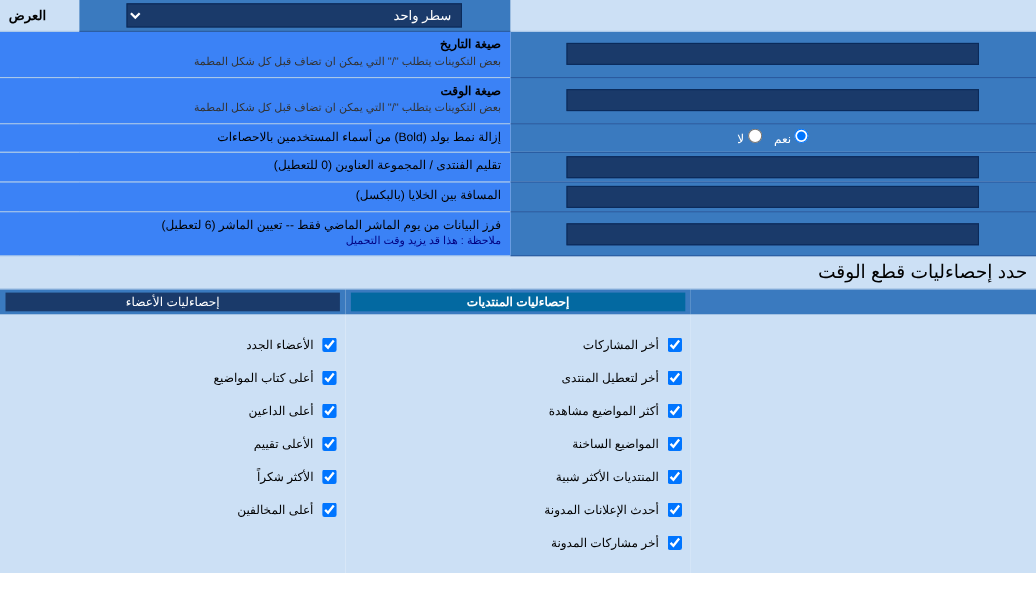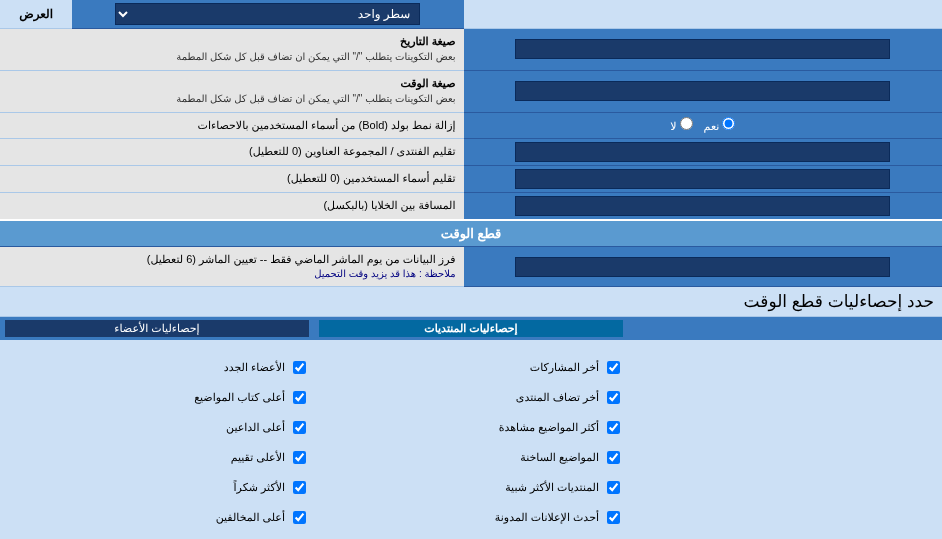--- a/index.html
+++ b/index.html
@@ -10,21 +10,21 @@
       font-size: 12px;
       color: #000;
     }
 
     .main-table {
       width: 100%;
       border-collapse: collapse;
     }
 
     .row-label {
-      background: #e5e5e5;
+      background: #3b82f6;
       color: #000;
       padding: 5px 8px;
       text-align: right;
       vertical-align: middle;
       width: 55%;
       border-bottom: 1px solid #aac8e8;
       font-size: 11px;
       line-height: 1.4;
     }
 
@@ -88,21 +88,21 @@
 
     <tr>
       <td class="row-label" style="background:#cce0f5; width:55%;"></td>
       <td class="row-input" style="background:#3a7abf; width:45%;">
         <select style="background:#1a3a6a;color:#fff;border:1px solid #0a2a5a;padding:2px 5px;width:80%;font-size:12px;direction:rtl;">
           <option>سطر واحد</option>
           <option>سطران</option>
           <option>ثلاثة أسطر</option>
         </select>
       </td>
-      <td class="row-label" style="background:#cce0f5; text-align:center; padding:4px 8px; font-weight:bold; font-size:12px;">العرض</td>
+      <td class="row-label" style="background:#cce0f5; text-align:left; padding:4px 8px; font-weight:bold; font-size:12px;">العرض</td>
     </tr>
 
     <tr>
       <td class="row-input">
         <input type="text" style="background: rgb(26, 58, 106); color: rgb(255, 255, 255); border: 1px solid rgb(10, 42, 90); padding: 2px 5px; width: 80%; text-align: center; font-size: 12px;">
       </td>
       <td class="row-label" colspan="2">
         <span style="font-weight:bold;display:block;">صيغة التاريخ</span>
         <span style="font-size:10px;color:#333;">بعض التكوينات يتطلب "/" التي يمكن ان تضاف قبل كل شكل المطمة</span>
       </td>
@@ -133,37 +133,28 @@
     </tr>
 
 
     <tr>
       <td class="row-input">
         <input type="text" style="background: rgb(26, 58, 106); color: rgb(255, 255, 255); border: 1px solid rgb(10, 42, 90); padding: 2px 5px; width: 80%; text-align: center; font-size: 12px;">
       </td>
       <td class="row-label" colspan="2">تقليم الفنتدى / المجموعة العناوين (0 للتعطيل)</td>
     </tr>
 
-    <tr>
-      <td class="row-input">
-        <input type="text" style="background: rgb(26, 58, 106); color: rgb(255, 255, 255); border: 1px solid rgb(10, 42, 90); padding: 2px 5px; width: 80%; text-align: center; font-size: 12px;">
-      </td>
-      <td class="row-label" colspan="2">تقليم أسماء المستخدمين (0 للتعطيل)</td>
-    </tr>
 
     <tr>
       <td class="row-input">
         <input type="text" style="background: rgb(26, 58, 106); color: rgb(255, 255, 255); border: 1px solid rgb(10, 42, 90); padding: 2px 5px; width: 80%; text-align: center; font-size: 12px;">
       </td>
       <td class="row-label" colspan="2">المسافة بين الخلايا (بالبكسل)</td>
     </tr>
 
-    <tr>
-      <td colspan="3" class="section-header" style="background:#5a9ad0;color:#fff;font-weight:bold;font-size:13px;padding:5px 8px;text-align:center;border-top:2px solid #fff;">قطع الوقت</td>
-    </tr>
 
     <tr>
       <td class="row-input">
         <input type="text" style="background: rgb(26, 58, 106); color: rgb(255, 255, 255); border: 1px solid rgb(10, 42, 90); padding: 2px 5px; width: 80%; text-align: center; font-size: 12px;">
       </td>
       <td class="row-label" colspan="2">
         <span style="display:block;">فرز البيانات من يوم الماشر الماضي فقط -- تعيين الماشر (6 لتعطيل)</span>
         <span style="font-size:10px;color:#000080;display:block;">ملاحظة : هذا قد يزيد وقت التحميل</span>
       </td>
     </tr>
@@ -187,21 +178,21 @@
           </tr>
           <tr>
             <td style="background:#cce0f5; padding:4px 8px; vertical-align:top;"></td>
             <td style="background:#cce0f5; padding:4px 8px; vertical-align:top;">
               <div class="checkbox-item">
                 <input type="checkbox" checked="" style="">
                 <span style="margin-right:4px;text-align:right;">أخر المشاركات</span>
               </div>
               <div class="checkbox-item">
                 <input type="checkbox" checked="" style="">
-                <span style="margin-right:4px;">أخر تضاف المنتدى</span>
+                <span style="margin-right:4px;">أخر لتعطيل المنتدى</span>
               </div>
               <div class="checkbox-item">
                 <input type="checkbox" checked="" style="">
                 <span style="margin-right:4px;">أكثر المواضيع مشاهدة</span>
               </div>
               <div class="checkbox-item">
                 <input type="checkbox" checked="" style="">
                 <span style="margin-right:4px;">المواضيع الساخنة</span>
               </div>
               <div class="checkbox-item">

